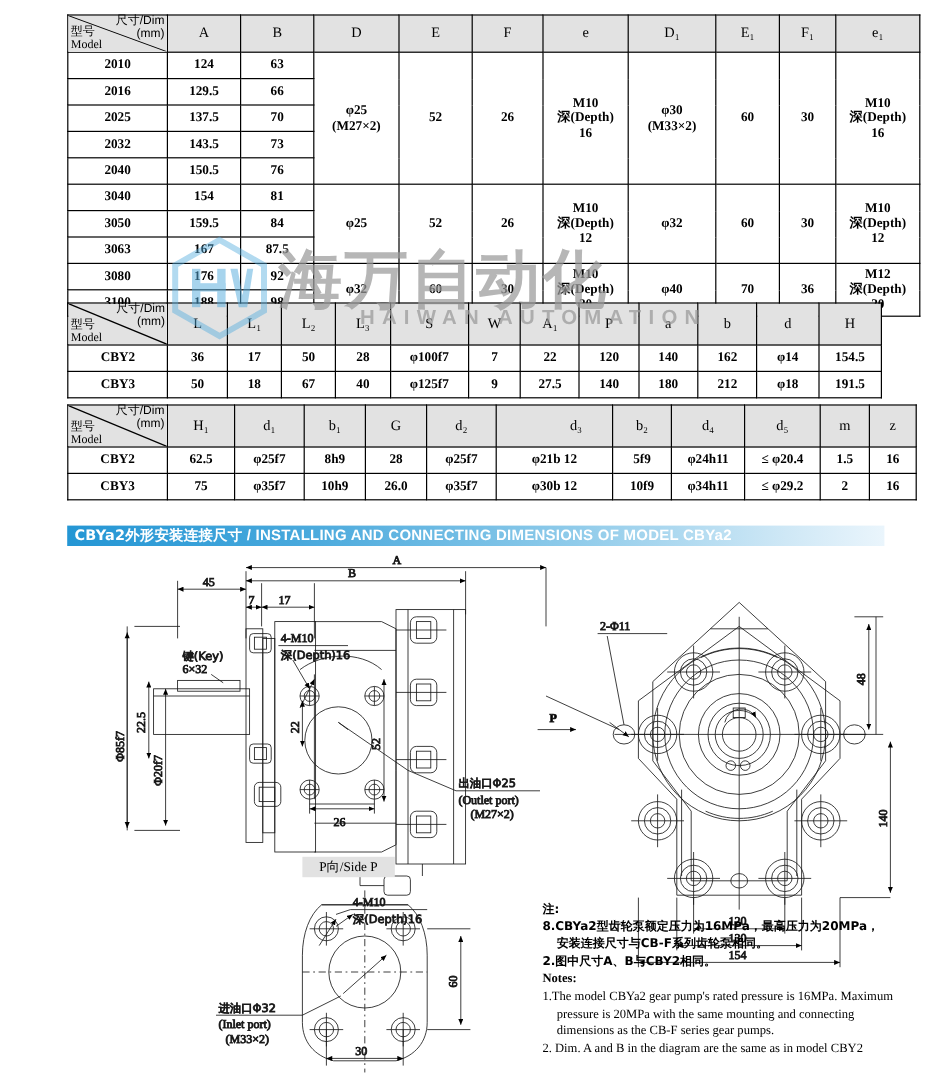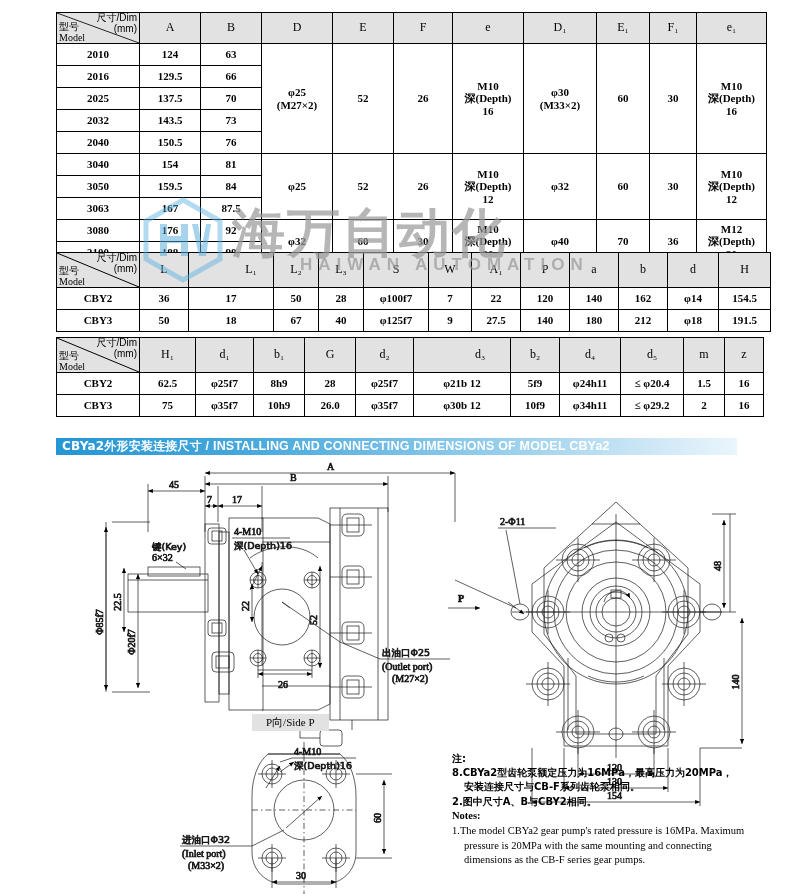--- a/index.html
+++ b/index.html
@@ -205,21 +205,21 @@
         <th class="corner" style="width: 82px; height: 34px;">
           <div class="corner-box">
             <svg class="diag" viewBox="0 0 82 34" preserveAspectRatio="none">
               <line x1="0" y1="0" x2="82" y2="34" stroke="#000" stroke-width="1"></line>
             </svg>
             <span class="dim"><span>尺寸/Dim</span><br><span>(mm)</span></span>
             <span class="mod"><span>型号</span><br><span>Model</span></span>
           </div>
         </th>
       <th style="width: 48px;">L</th>
-          <th style="width: 44px; padding-left: 40px;">L₁</th>
+          <th style="width: 44px;">L₁</th>
           <th style="width: 44px;">L₂</th>
           <th style="width: 44px;">L₃</th>
           <th style="width: 64px;">S</th>
           <th style="width: 42px;">W</th>
           <th style="width: 48px; text-align: center;">A₁</th>
           <th style="width: 48px;">P</th>
           <th style="width: 48px;">a</th>
           <th style="width: 48px;">b</th>
           <th style="width: 50px;">d</th>
           <th style="width: 51px;">H</th>
@@ -681,15 +681,16 @@
 
   <div class="notes">
     <p class="cn ttl">注:</p>
     <p class="cn">8.CBYa2型齿轮泵额定压力为16MPa，最高压力为20MPa，</p>
     <p class="cn ind">安装连接尺寸与CB-F系列齿轮泵相同。</p>
     <p class="cn">2.图中尺寸A、B与CBY2相同。</p>
     <p class="ttl">Notes:</p>
     <p>1.The model CBYa2 gear pump's rated pressure is 16MPa. Maximum</p>
     <p class="ind">pressure is 20MPa with the same mounting and connecting</p>
     <p class="ind">dimensions as the CB-F series gear pumps.</p>
+    <p>2. Dim. A and B in the diagram are the same as in model CBY2</p>
   </div>
 
 </div>
 
 </body></html>

